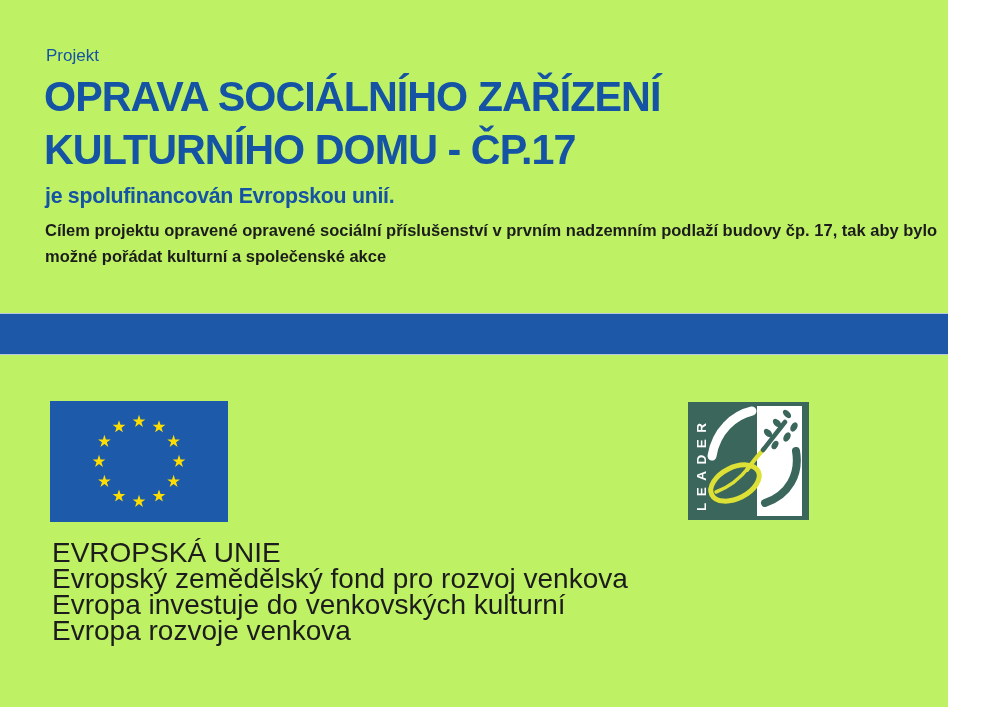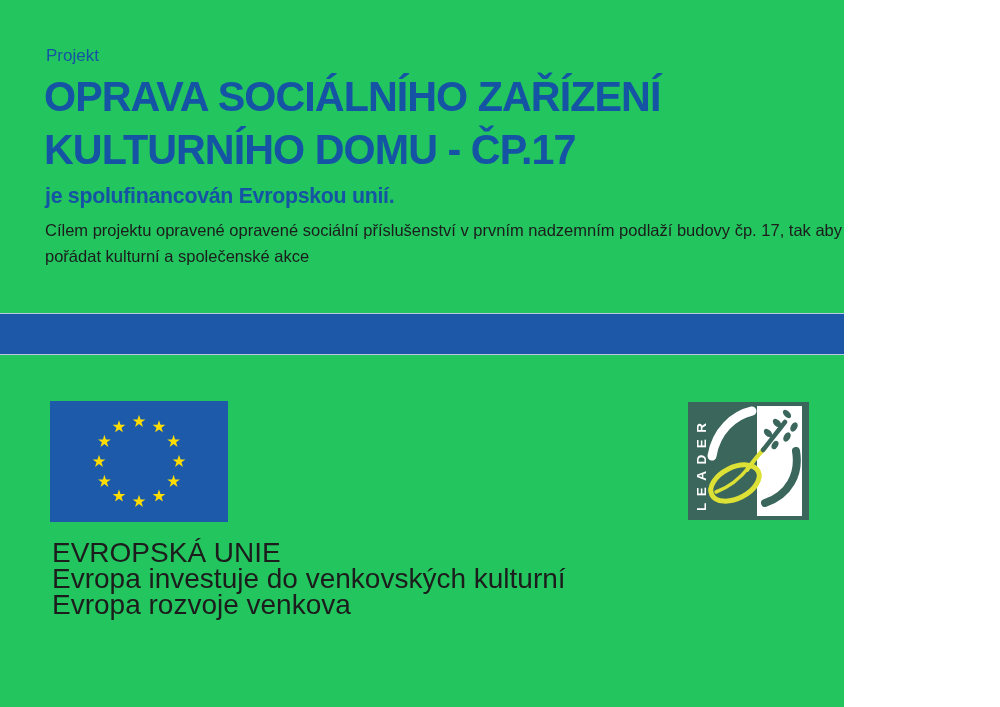--- a/index.html
+++ b/index.html
@@ -1,20 +1,20 @@
 <!DOCTYPE html>
 <html style="--primary-blue: #1553A5; --band-blue: #1C57A8; --flag-blue: #1D5BAA; --star-yellow: #FFDD00; --leader-green: #3A665C; --leader-yellow: #DDE136; --text-dark: #1C1C1C;"><head>
 <meta charset="utf-8">
 <style>
   html, body { margin: 0; padding: 0; background: #ffffff; }
   .poster {
     position: relative;
-    width: 844px;
+    width: 948px;
     height: 707px;
-    background: #22c55e;
+    background: #bef264;
     overflow: hidden;
     font-family: "Liberation Sans", sans-serif;
     color: var(--text-dark);
   }
   .kicker {
     position: absolute;
     left: 46px;
     top: 46px;
     font-size: 17px;
     color: var(--primary-blue);
@@ -45,20 +45,21 @@
     white-space: nowrap;
   }
   .description {
     position: absolute;
     left: 45px;
     top: 217px;
     width: 910px;
     font-size: 16.5px;
     line-height: 26px;
     color: var(--text-dark);
+    font-weight: bold;
   }
   .band {
     position: absolute;
     left: 0;
     top: 313px;
     width: 1000px;
     height: 42px;
     background: var(--band-blue);
     border-top: 1px solid #b9c8e2;
     border-bottom: 1px solid #b9c8e2;
@@ -162,17 +163,18 @@
         <ellipse cx="106" cy="25" rx="3.2" ry="5" transform="rotate(30 106 25)"></ellipse>
         <ellipse cx="99" cy="35" rx="3.2" ry="5" transform="rotate(30 99 35)"></ellipse>
         <ellipse cx="87" cy="43" rx="3" ry="4.5" transform="rotate(30 87 43)"></ellipse>
       </g>
       <text class="lg-text" transform="translate(18 109) rotate(-90)">LEADER</text>
     </svg>
   </div>
 
   <div class="funding">
     <div>EVROPSKÁ UNIE</div>
+    <div>Evropský zemědělský fond pro rozvoj venkova</div>
     <div>Evropa investuje do venkovských kulturní</div>
     <div>Evropa rozvoje venkova</div>
   </div>
 
 </div>
 
 </body></html>

